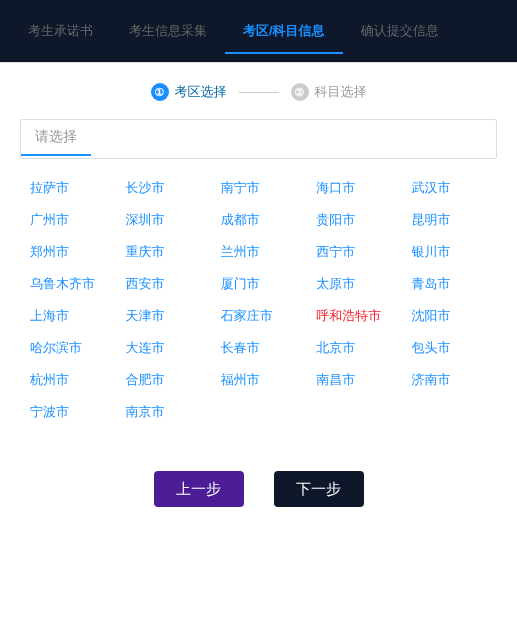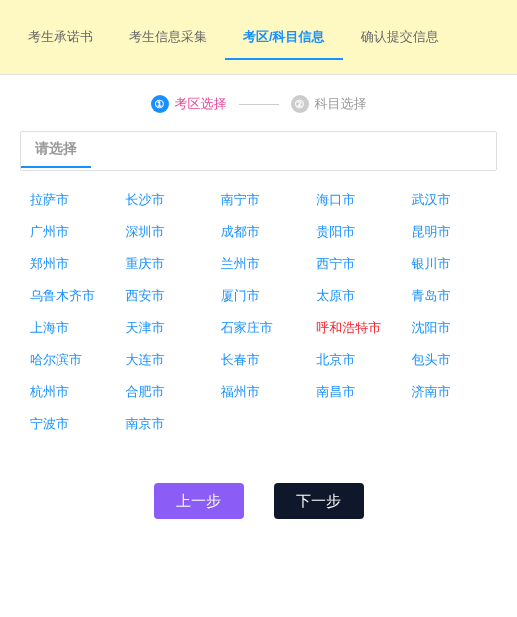--- a/index.html
+++ b/index.html
@@ -9,22 +9,22 @@
       background: #fff;
       color: #333;
       width: 517px;
       min-height: 617px;
     }
 
     
     .top-nav {
       display: flex;
       border-bottom: 1px solid #e0e0e0;
-      padding: 14px 10px;
-      background: #fef9c3;
+      padding: 8px 10px;
+      background: #0f172a;
     }
     .top-nav .nav-tab {
       padding: 14px 18px;
       font-size: 13px;
       color: #666;
       cursor: pointer;
       white-space: nowrap;
       position: relative;
     }
     .top-nav .nav-tab.active {
@@ -63,21 +63,21 @@
       height: 18px;
       border-radius: 50%;
       font-size: 11px;
       font-weight: bold;
     }
     .step-item.active .step-num {
       background: #1890ff;
       color: #fff;
     }
     .step-item.active .step-label {
-      color: #ec4899;
+      color: #0369a1;
     }
     .step-item.inactive .step-num {
       background: #ccc;
       color: #fff;
     }
     .step-item.inactive .step-label {
       color: #999;
     }
     .step-divider {
       width: 40px;
@@ -92,21 +92,20 @@
       border-radius: 2px;
       min-height: 40px;
     }
     .select-placeholder {
       padding: 8px 14px;
       color: #999;
       font-size: 14px;
       border-bottom: 2px solid #1890ff;
       display: inline-block;
       min-width: 60px;
-      font-weight: bold;
     }
 
     
     .city-grid {
       margin: 10px 20px;
       display: grid;
       grid-template-columns: repeat(5, 1fr);
       row-gap: 14px;
       padding: 10px 0;
     }
@@ -130,21 +129,21 @@
     .btn {
       width: 90px;
       height: 36px;
       border: none;
       border-radius: 4px;
       font-size: 15px;
       cursor: pointer;
       color: #fff;
     }
     .btn-prev {
-      background: #8b5cf6;
+      background: #4c1d95;
     }
     .btn-next {
       background: #0f172a;
     }
   </style>
 </head>
 <body>
 
 <nav class="top-nav">
 <div class="nav-tab">考生承诺书</div>

